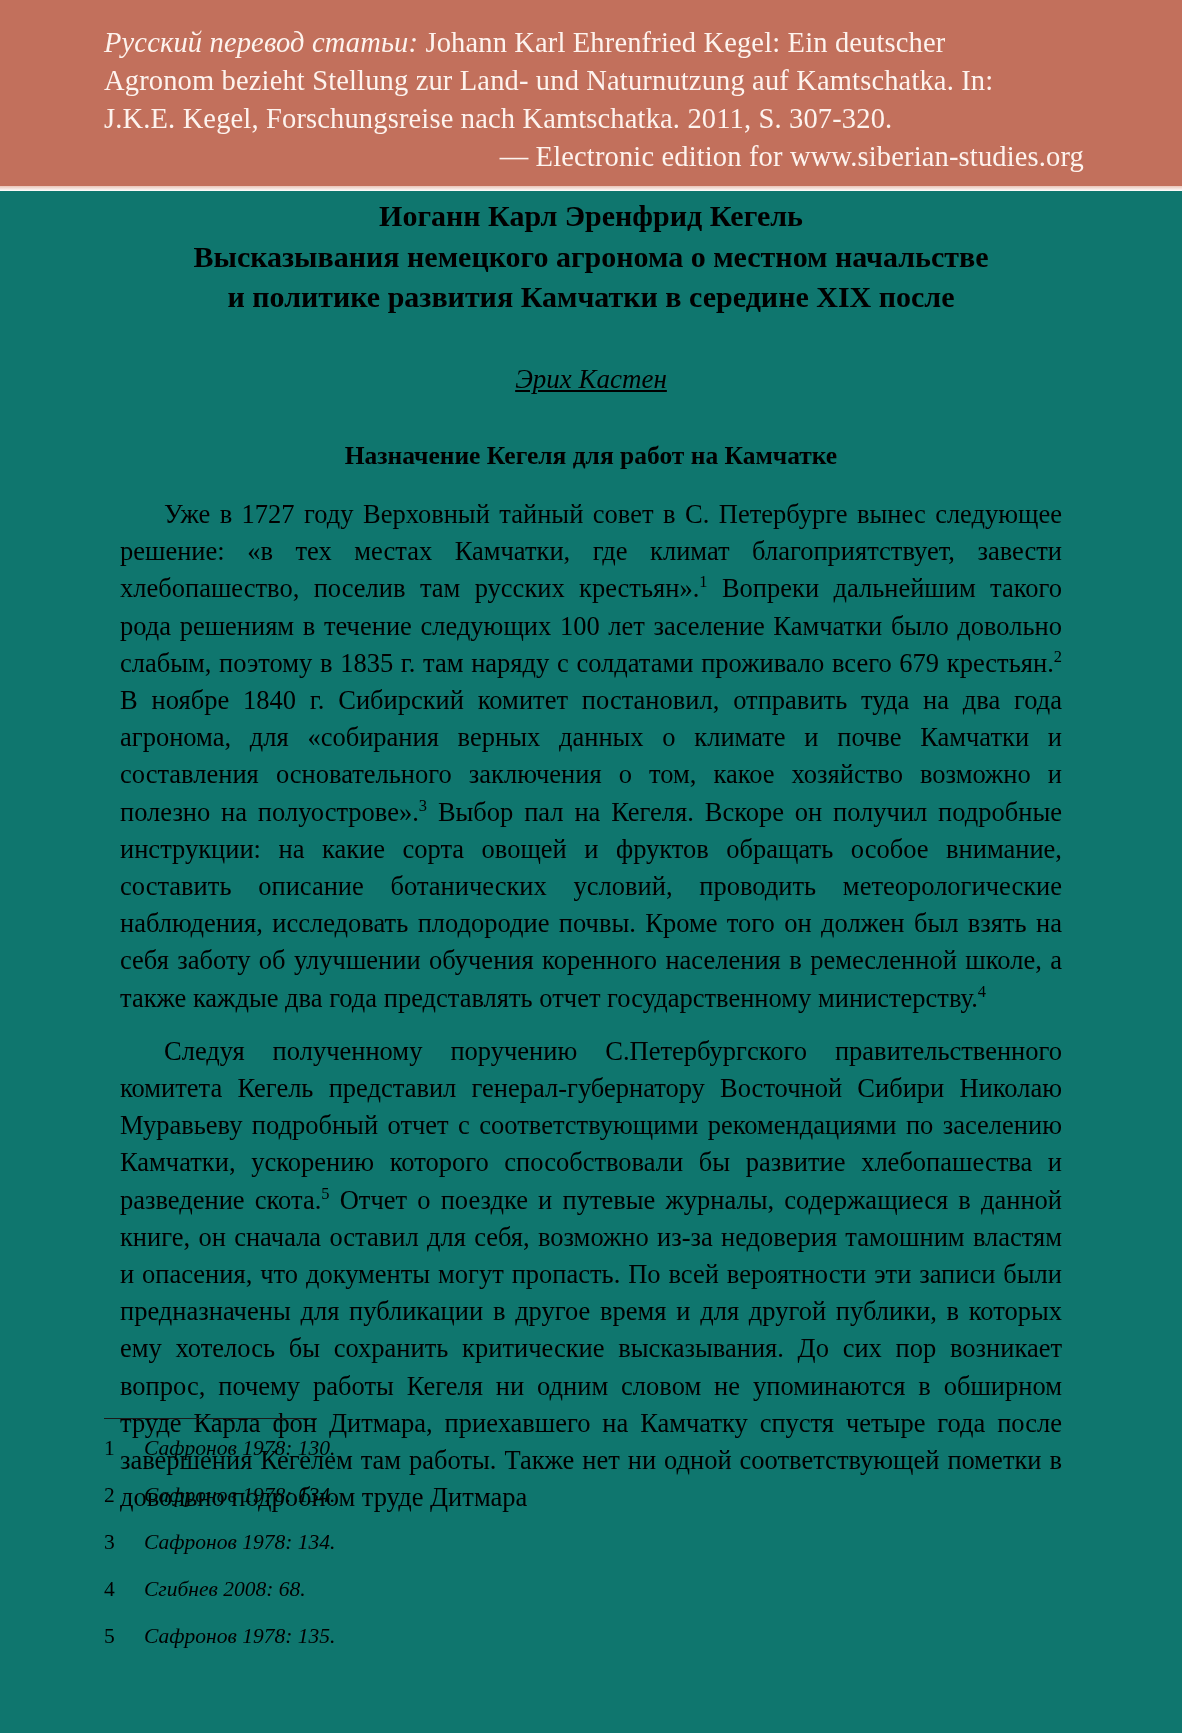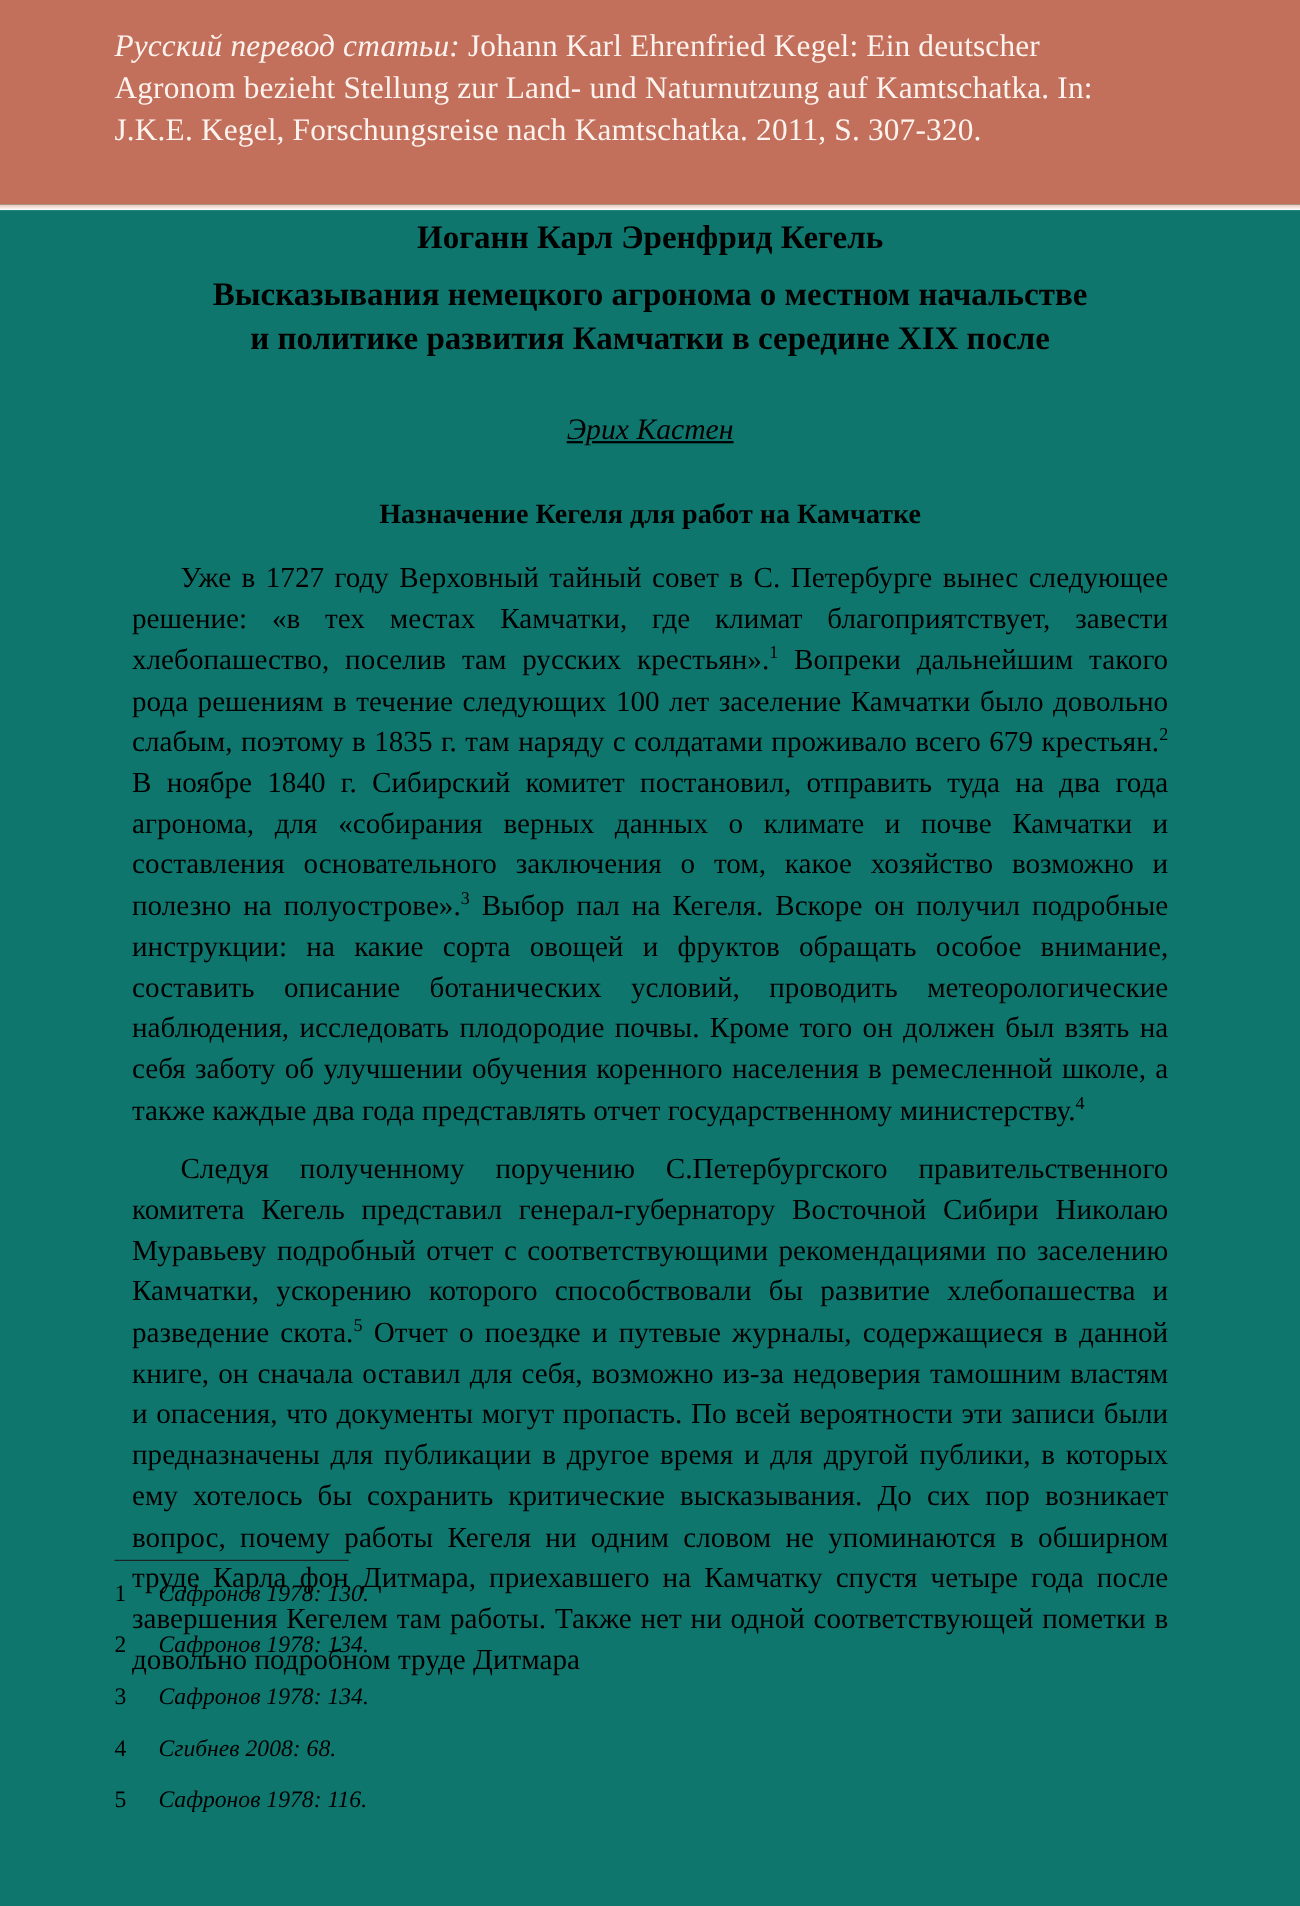--- a/index.html
+++ b/index.html
@@ -63,21 +63,21 @@
 
   
   .doc-title {
     text-align: center;
     font-weight: bold;
     font-size: 30px;
     line-height: 40px;
     margin: 0;
   }
   .doc-title .t-line { display: block; }
-  .doc-title .t-line.l1 { margin-bottom: 12px; }
+  .doc-title .t-line.l1 { margin-bottom: 1px; }
 
   .author {
     text-align: center;
     font-style: italic;
     font-size: 27px;
     line-height: 34px;
     margin-top: 45px;
     text-decoration: underline;
   }
 
@@ -142,20 +142,21 @@
 </style>
 </head>
 <body>
 
 <div class="page">
 
   <div class="banner">
     <div class="banner-line"><span class="lead">Русский перевод статьи:</span><span> Johann Karl Ehrenfried Kegel: Ein deutscher</span></div>
     <div class="banner-line">Agronom bezieht Stellung zur Land- und Naturnutzung auf Kamtschatka. In:</div>
     <div class="banner-line">J.K.E. Kegel, Forschungsreise nach Kamtschatka. 2011, S. 307-320.</div>
+    <div class="banner-line last">— Electronic edition for www.siberian-studies.org</div>
   </div>
   <div class="banner-shadow"></div>
 
   <div class="content">
 
     <div class="doc-title">
       <span class="t-line l1">Иоганн Карл Эренфрид Кегель</span>
       <span class="t-line">Высказывания немецкого агронома о местном начальстве</span>
       <span class="t-line">и политике развития Камчатки в середине XIX после</span>
     </div>
@@ -184,17 +185,17 @@
     <div class="fn-row">
       <span class="fn-num">3</span>
       <span class="fn-text">Сафронов 1978: 134.</span>
     </div>
     <div class="fn-row">
       <span class="fn-num">4</span>
       <span class="fn-text">Сгибнев 2008: 68.</span>
     </div>
     <div class="fn-row">
       <span class="fn-num">5</span>
-      <span class="fn-text">Сафронов 1978: 116.</span>
+      <span class="fn-text">Сафронов 1978: 135.</span>
     </div>
   </div>
 
 </div>
 
 </body></html>

